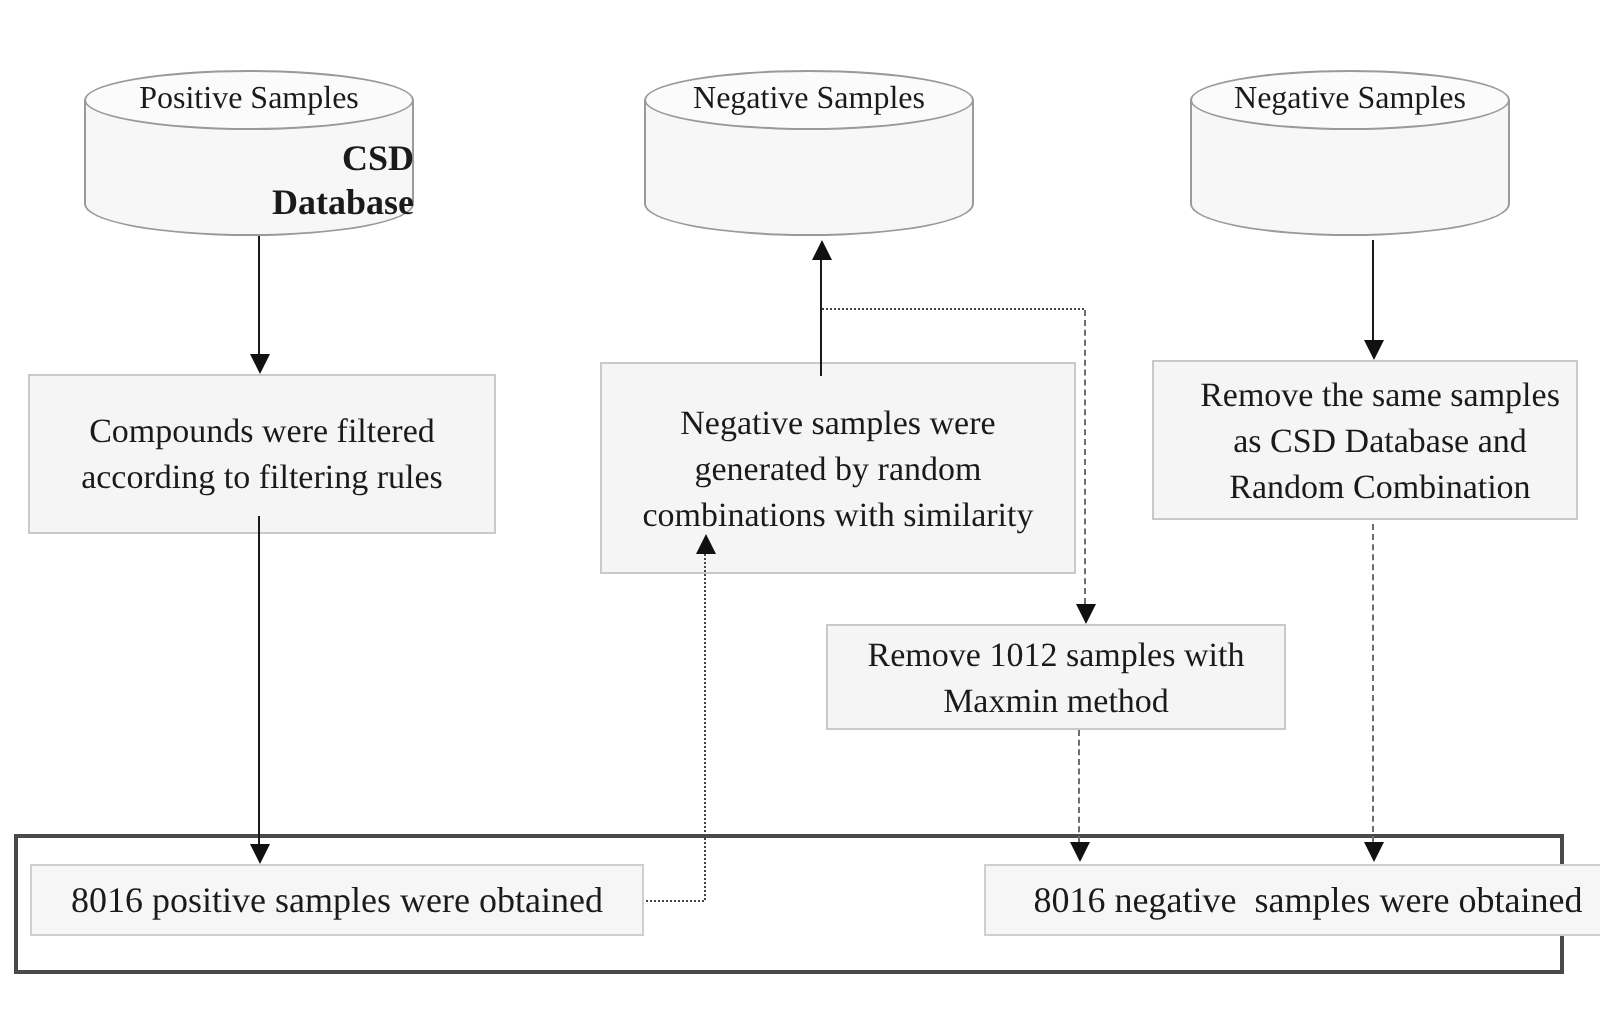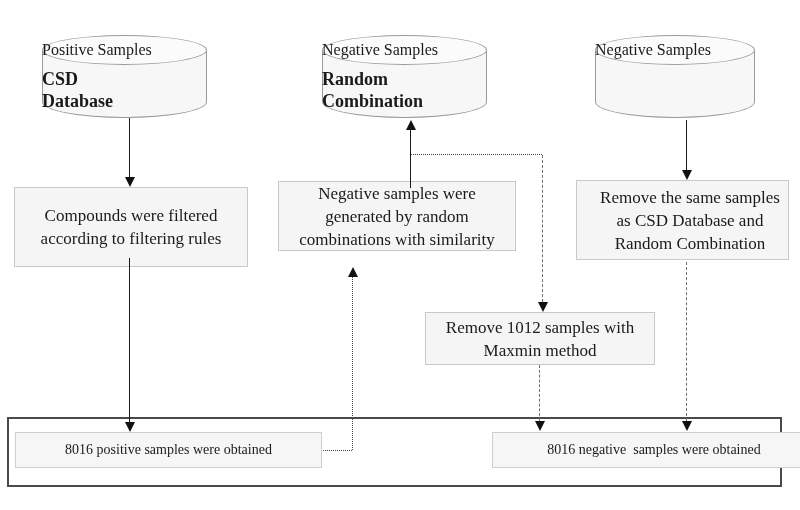--- a/index.html
+++ b/index.html
@@ -13,40 +13,40 @@
     position:absolute;left:0;right:0;top:15px;bottom:0;box-sizing:border-box;
     background:#f7f7f7;border:1.5px solid #9a9a9a;border-top:none;
     border-radius:0 0 50% 50% / 0 0 16px 16px;
   }
   .cyl-top{
     position:absolute;left:0;right:0;top:0;height:30px;box-sizing:border-box;
     background:#fbfbfb;border:1.5px solid #9a9a9a;border-radius:50%;
   }
   .cyl-tag{
     position:absolute;left:0;right:0;top:0;height:30px;line-height:30px;
-    font-size:16px;white-space:nowrap;
+    text-align:center;font-size:16px;white-space:nowrap;
   }
   .cyl-name{
-    position:absolute;left:0;right:0;top:33px;text-align:left;
+    position:absolute;left:0;right:0;top:33px;text-align:right;
     font-weight:bold;font-size:18px;line-height:22px;white-space:pre-line;
   }
   
   .pbox{
     position:absolute;box-sizing:border-box;background:#f5f5f5;border:1px solid #c9c9c9;
     display:flex;align-items:center;justify-content:center;text-align:center;
     font-size:17px;line-height:23px;white-space:pre-line;padding:2px 3px;
   }
   
   .container{
     position:absolute;box-sizing:border-box;border:2px solid #4a4a4a;background:transparent;
   }
   .rbox{
     position:absolute;box-sizing:border-box;background:#f6f6f6;border:1px solid #cfcfcf;
     display:flex;align-items:center;justify-content:center;text-align:center;
-    font-size:14px;white-space:pre-wrap;
+    font-size:18px;white-space:pre-wrap;
   }
   
   .vsolid{position:absolute;width:0;border-left:1.6px solid #1a1a1a;}
   .vdash {position:absolute;width:0;border-left:1.6px dashed #6e6e6e;}
   .vdot  {position:absolute;width:0;border-left:1.6px dotted #444444;}
   .hdot  {position:absolute;height:0;border-top:1.6px dotted #444444;}
   .arr-down{
     position:absolute;width:0;height:0;
     border-left:5px solid transparent;border-right:5px solid transparent;
     border-top:10px solid #111111;
@@ -64,45 +64,43 @@
 
   <div class="container" style="left:7px;top:417px;width:775px;height:70px;"></div>
 
   <div class="rbox" style="left:15px;top:432px;width:307px;height:36px;">8016 positive samples were obtained</div>
 
   <div class="rbox" style="left:448px;top:432px;width:324px;height:36px;margin-left:44px;">8016 negative  samples were obtained</div>
 
   <div class="pbox" style="left:14px;top:187px;width:234px;height:80px;">Compounds were filtered
 according to filtering rules</div>
 
-  <div class="pbox" style="left:278px;top:181px;width:238px;height:70px;">Negative samples were
+  <div class="pbox" style="left:300px;top:181px;width:238px;height:106px;">Negative samples were
 generated by random
 combinations with similarity</div>
 
   <div class="pbox" style="left:576px;top:180px;width:213px;height:80px;padding-left:18px;">Remove the same samples
 as CSD Database and
 Random Combination</div>
 
-  <div class="pbox" style="left:425px;top:312px;width:230px;height:53px;">Remove 1012 samples with
+  <div class="pbox" style="left:413px;top:312px;width:230px;height:53px;">Remove 1012 samples with
 Maxmin method</div>
 
   <div class="cylinder" style="left:42px;top:35px;width:165px;height:83px;">
     <div class="cyl-body"></div>
     <div class="cyl-top"></div>
     <div class="cyl-tag">Positive Samples</div>
     <div class="cyl-name">CSD
 Database</div>
   </div>
 
   <div class="cylinder" style="left:322px;top:35px;width:165px;height:83px;">
     <div class="cyl-body"></div>
     <div class="cyl-top"></div>
     <div class="cyl-tag">Negative Samples</div>
-    <div class="cyl-name">Random
-Combination</div>
   </div>
 
   <div class="cylinder" style="left:595px;top:35px;width:160px;height:83px;">
     <div class="cyl-body"></div>
     <div class="cyl-top"></div>
     <div class="cyl-tag">Negative Samples</div>
   </div>
 
   <div class="vsolid" style="left:129px;top:118px;height:60px;"></div>
   <div class="arr-down" style="left:125px;top:177px;"></div>

